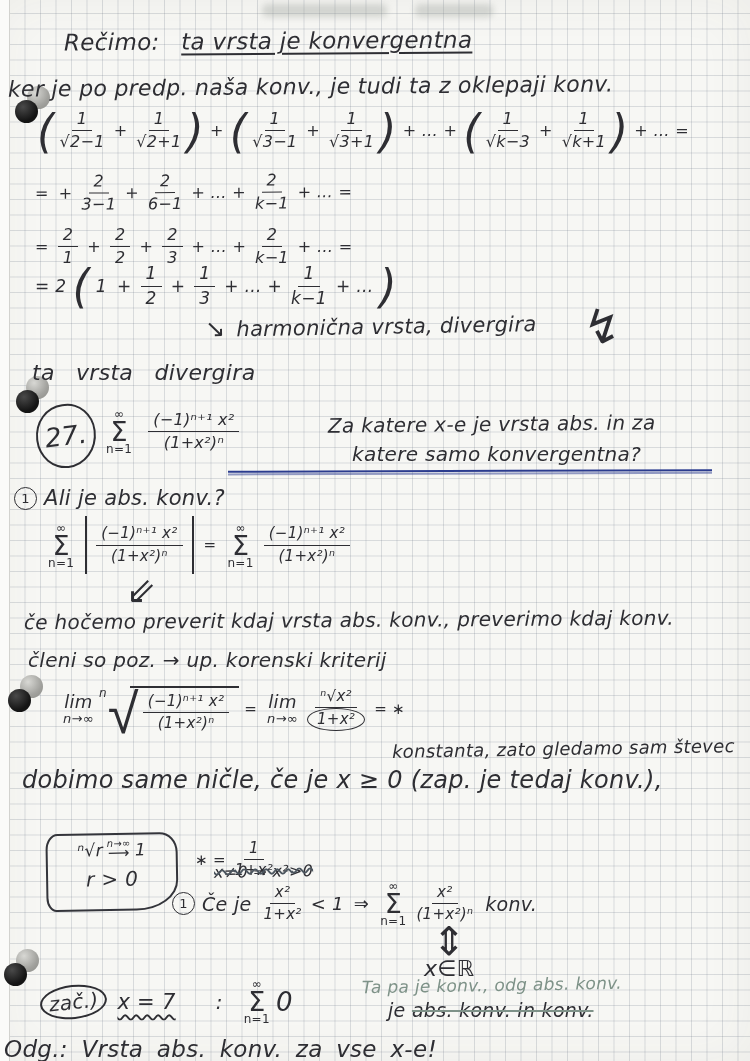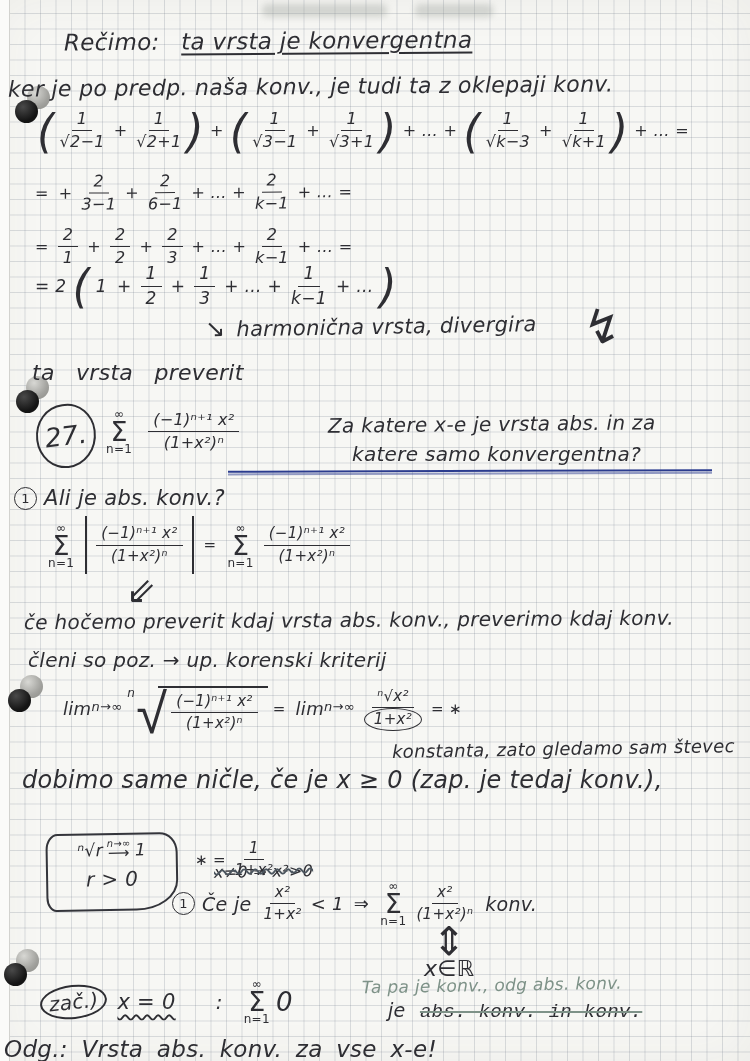--- a/index.html
+++ b/index.html
@@ -19,21 +19,21 @@
   .row{display:flex;align-items:center;}
   .op{margin:0 5px;}
   .frac{display:inline-flex;flex-direction:column;align-items:center;vertical-align:middle;line-height:1.15;margin:0 4px;}
   .frac .n{border-bottom:1.8px solid #2e2e33;padding:0 5px 2px;text-align:center;}
   .frac .d{padding-top:2px;text-align:center;}
   .paren{font-size:44px;font-weight:300;line-height:.9;margin:0 1px;transform:scaleY(1.04);}
   .sum{display:inline-flex;flex-direction:column;align-items:center;line-height:1;font-style:normal;margin:0 6px;}
   .sum .t{font-size:12px;}
   .sum .s{font-size:27px;margin:-2px 0;}
   .sum .b{font-size:12px;}
-  .lim{display:inline-flex;flex-direction:row;align-items:flex-start;line-height:1.05;margin:0 5px;}
+  .lim{display:inline-flex;flex-direction:column;align-items:center;line-height:1.05;margin:0 5px;}
   .lim .t{font-size:18px;}
   .lim .b{font-size:13px;}
   .vbar{display:inline-block;width:0;border-left:2px solid #2e2e33;height:58px;margin:0 5px;}
   .badge{display:inline-flex;align-items:center;justify-content:center;min-width:21px;height:21px;border:1.7px solid #2e2e33;border-radius:50%;font-size:13px;font-style:normal;margin-right:7px;}
   .circle27{display:flex;align-items:center;justify-content:center;width:56px;height:60px;border:2.4px solid #2e2e33;border-radius:50% 46% 52% 48%;font-size:26px;transform:rotate(-7deg);}
   .rsign{font-size:56px;line-height:0;font-style:normal;font-weight:200;margin:0 -9px 0 1px;transform:translateY(5px);}
   .ridx{font-size:12px;transform:translateY(-16px);display:inline-block;}
   .rad{border-top:2px solid #2e2e33;padding:5px 6px 0 9px;display:inline-flex;align-items:center;}
   .circ-den{border:1.8px solid #2e2e33;border-radius:50%;padding:2px 9px;}
   .uw{text-decoration:underline;text-decoration-style:wavy;text-decoration-thickness:1.5px;text-underline-offset:5px;}
@@ -178,21 +178,21 @@
     <span class="op">+ …</span>
     <span class="paren">)</span>
   </div>
 
   <div class="l hw" style="left:205px;top:312px;font-size:21px;transform:rotate(-1deg);">
     <span class="bigmark" style="font-size:24px;margin-right:4px;">↘</span>
     <span>harmonična vrsta, divergira</span>
   </div>
   <div class="l bigmark" style="left:583px;top:300px;font-size:46px;color:#2e2e33;transform:rotate(8deg);">↯</div>
 
-  <div class="l hw" style="left:32px;top:360px;font-size:22px;word-spacing:14px;">ta vrsta preverit</div>
+  <div class="l hw" style="left:32px;top:360px;font-size:22px;word-spacing:14px;">ta vrsta divergira</div>
 
   <div class="l hw circle27" style="left:36px;top:404px;">27.</div>
   <div class="l hw row" style="left:100px;top:408px;font-size:16px;">
     <span class="sum" style="font-size:15px;">
         <span class="t">∞</span>
         <span class="s">Σ</span>
         <span class="b">n=1</span>
       </span>
     <span class="frac" style="margin-left:10px;">
         <span class="n">(−1)ⁿ⁺¹ x²</span>
@@ -305,30 +305,30 @@
         <span class="d">(1+x²)ⁿ</span>
       </span>
     <span style="font-size:19px;margin-left:8px;">konv.</span>
   </div>
 
   <div class="l bigmark" style="left:432px;top:918px;font-size:40px;color:#2e2e33;">⇕</div>
   <div class="l hw" style="left:424px;top:956px;font-size:22px;">x∈ℝ</div>
 
   <div class="l hw row" style="left:40px;top:978px;font-size:20px;">
     <span style="border:2px solid #2e2e33;border-radius:50%;padding:3px 7px;transform:rotate(-6deg);display:inline-block;">zač.)</span>
-    <span class="uw" style="margin-left:10px;font-size:21px;">x = 0</span>
+    <span class="uw" style="margin-left:10px;font-size:21px;">x = 7</span>
     <span class="op" style="margin-left:40px;">:</span>
     <span class="sum" style="font-size:13px;margin-left:16px;">
         <span class="t">∞</span>
         <span class="s">Σ</span>
         <span class="b">n=1</span>
       </span>
     <span style="font-size:26px;">0</span>
   </div>
   <div class="l hw green" style="left:362px;top:975px;font-size:17px;transform:rotate(-1deg);">Ta pa je konv., odg abs. konv.</div>
   <div class="l hw" style="left:388px;top:999px;font-size:19px;">
     <span>je</span>
-    <span class="strikeg" style="margin-left:8px;font-family:Liberation Mono, monospace;">abs. konv. in konv.</span>
+    <span class="strikeg" style="">abs. konv. in konv.</span>
   </div>
 
   <div class="l hw" style="left:4px;top:1036px;font-size:23px;word-spacing:6px;">Odg.: Vrsta abs. konv. za vse x-e!</div>
 
 </div>
 
 </body></html>

